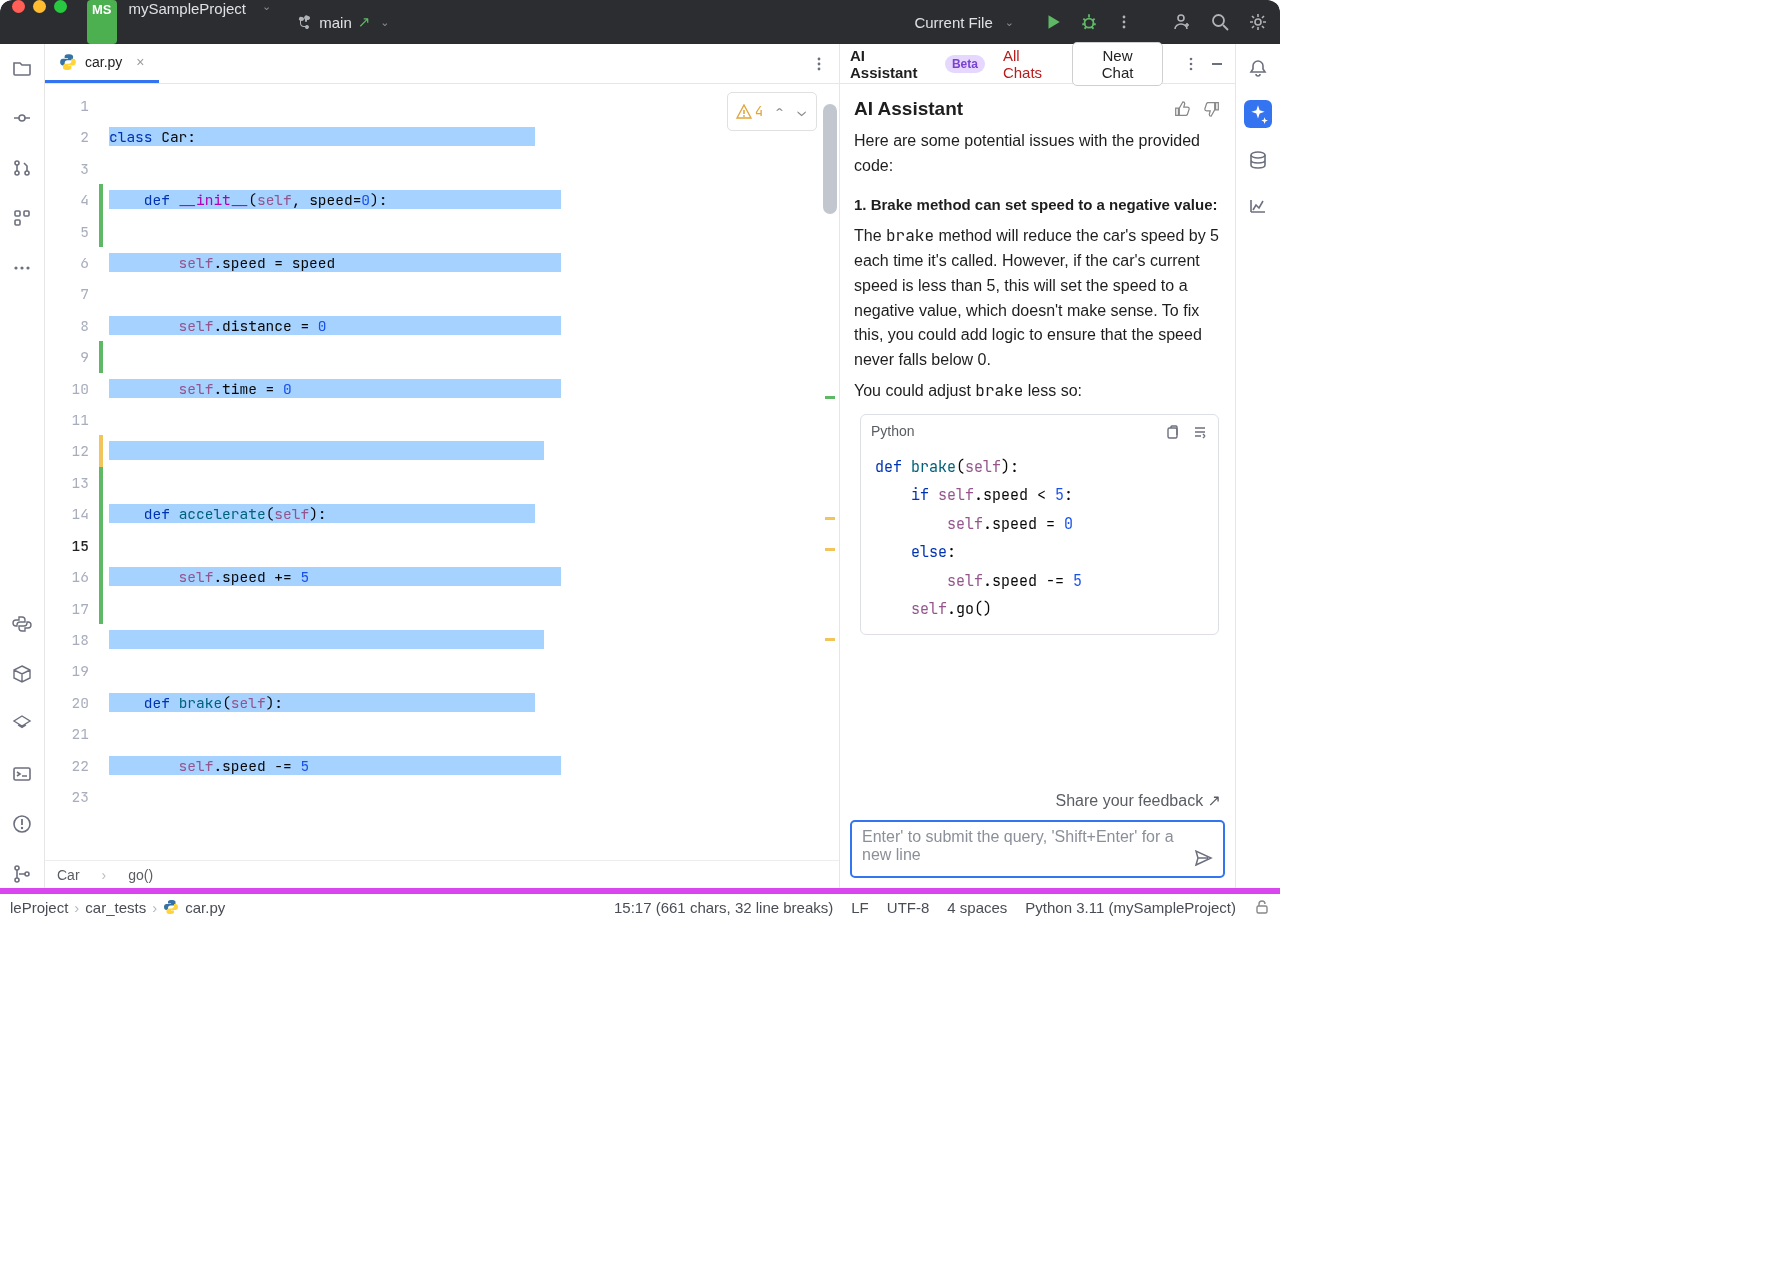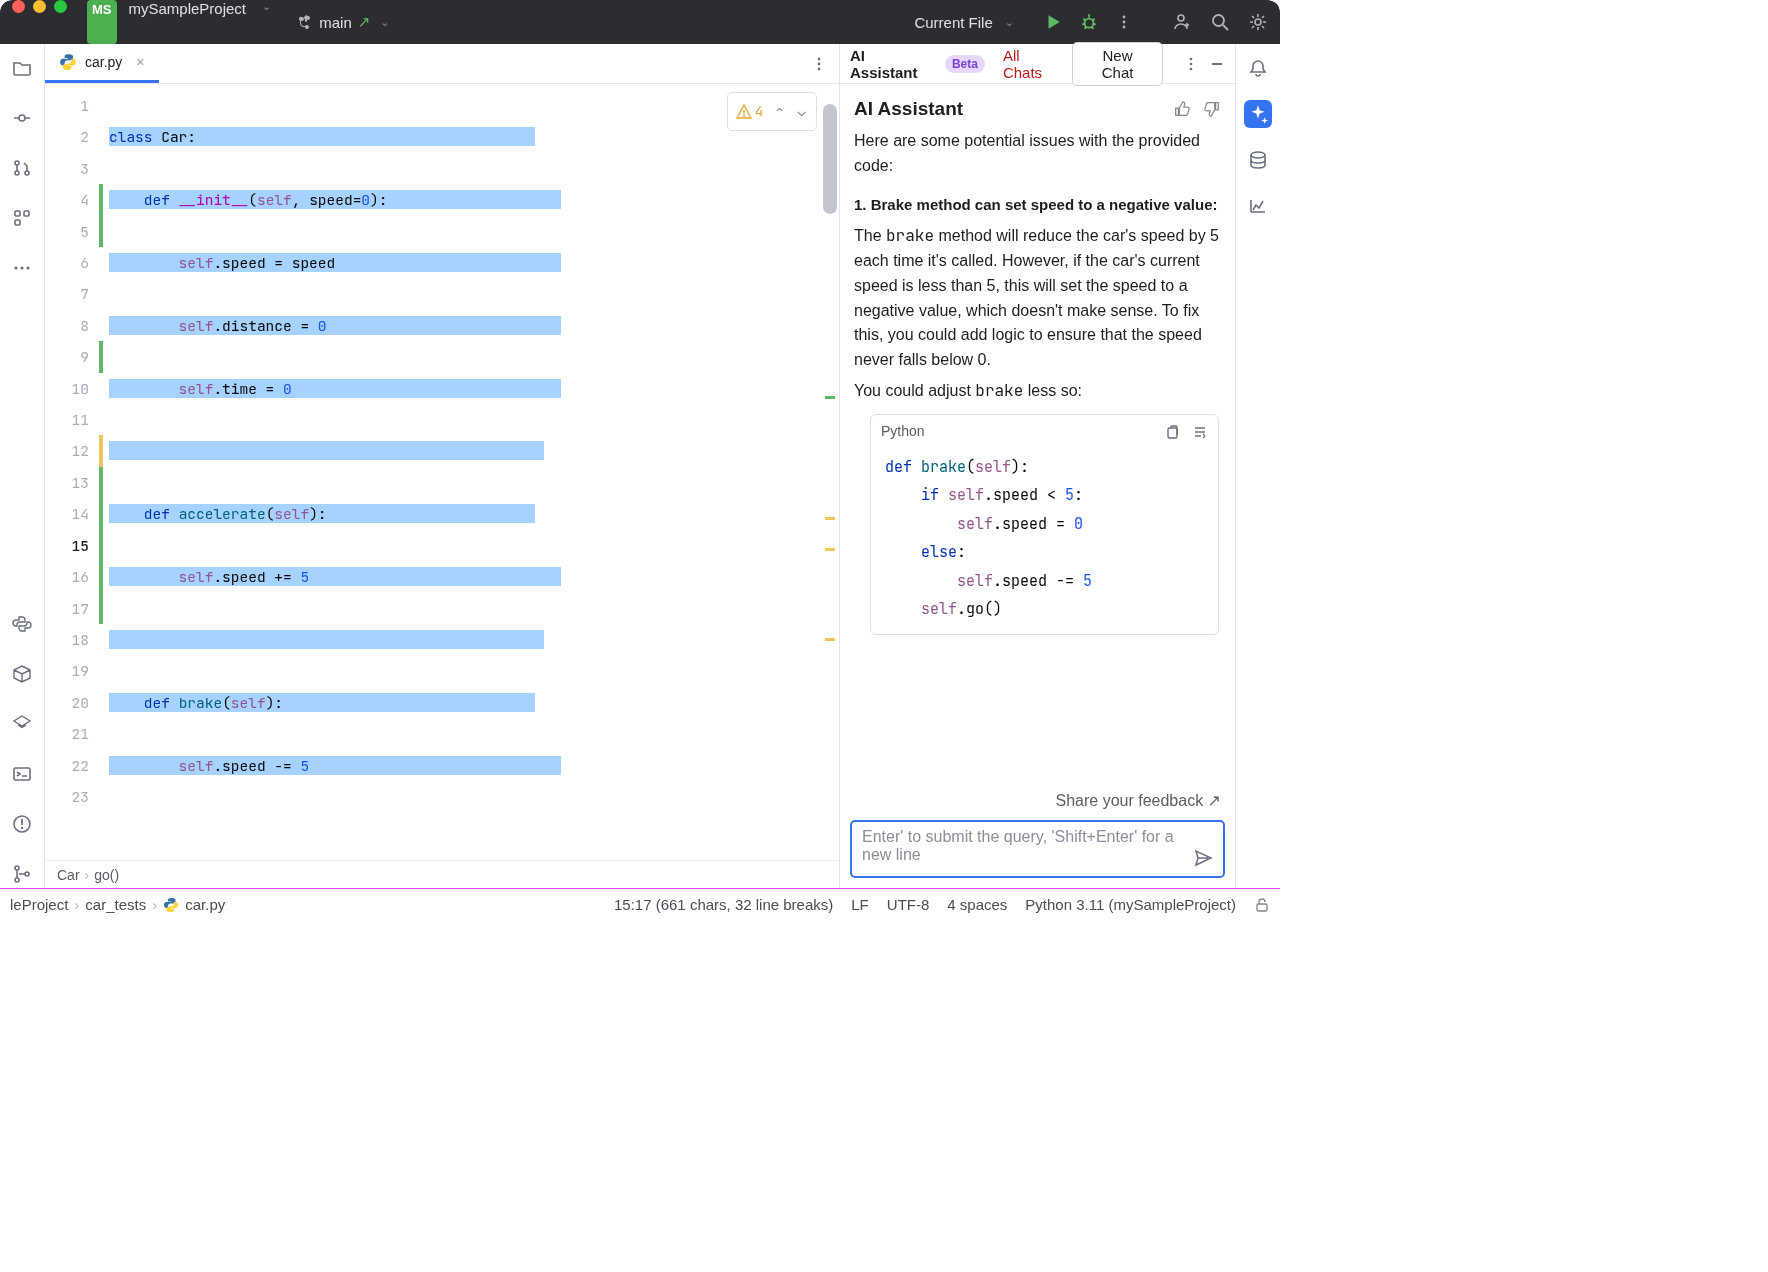--- a/index.html
+++ b/index.html
@@ -50,21 +50,21 @@
 .kw { color: #0033b3; }
 .fn { color: #00627a; }
 .mg { color: #b200b2; }
 .se { color: #94558d; }
 .num { color: #1750eb; }
 
 .inspections { position: absolute; top: 8px; right: 22px; background: #fff; border: 1px solid #e0e0e0; border-radius: 5px; padding: 3px 8px; display: flex; align-items: center; gap: 10px; font-size: 14px; color: #5a5d63;}
 .inspections .warn { color: #e2a53a; display:flex; align-items:center; gap:3px;}
 .inspections .nav { color:#888; cursor:pointer; padding:0 2px;}
 
-.crumb { height: 28px; border-top: 1px solid #ededed; display: flex; align-items: center; padding: 0 12px; font-size: 14px; color: #5a5d63; gap: 5px; }
+.crumb { height: 28px; border-top: 1px solid #ededed; display: flex; align-items: center; padding: 0 12px; font-size: 14px; color: #5a5d63; gap: 22px; }
 .crumb .sep { color: #bbb; }
 
 
 .scroll-track { position:absolute; top:10px; right:2px; width:14px; bottom:10px; }
 .scroll-thumb { position:absolute; top:10px; left:0; width:14px; height:110px; background:#c2c7cf; border-radius:7px;}
 .scroll-mark { position:absolute; left:2px; width:10px; height:3px;}
 
 
 .ai-panel { width: 395px; display: flex; flex-direction: column; background: #fff; min-width:0;}
 .ai-header { display: flex; align-items: center; gap: 10px; height: 40px; padding: 0 10px; border-bottom: 1px solid #e6e6e6; }
@@ -75,37 +75,37 @@
 .ai-header .hspacer { flex:1; }
 .ai-header .icon-small { color:#6c707e; cursor:pointer; }
 
 .ai-body { flex: 1; overflow: auto; padding: 10px 14px 6px 14px; font-size: 16px; color: #1e1e1e; line-height: 1.55; }
 .ai-msg-title { font-weight: 700; font-size: 19px; display:flex; align-items:center; }
 .ai-msg-title .thumbs { margin-left:auto; display:flex; gap:12px; color:#888;}
 .ai-text { margin-top: 6px; }
 .ai-subhead { font-weight: 700; font-size: 15px; margin-top: 14px; margin-bottom: 8px; }
 .ai-code-font { font-family: "JetBrains Mono", Menlo, monospace; }
 
-.ai-codebox { border: 1px solid #dcdfe5; border-radius: 6px; margin: 10px 2px 6px 16px; overflow: hidden;}
+.ai-codebox { border: 1px solid #dcdfe5; border-radius: 6px; margin: 10px 2px 6px 6px; overflow: hidden;}
 .ai-codebox-head { display: flex; align-items: center; padding: 6px 10px; font-size: 14px; color: #5a5d63; }
 .ai-codebox-head .spacer { flex:1; }
 .ai-codebox-head .cb-icon { color:#6c707e; margin-left:12px; cursor:pointer;}
 .ai-codebox-body { padding: 4px 14px 10px 14px; font-family: "JetBrains Mono", Menlo, monospace; font-size: 15px; line-height: 1.9; white-space: pre; color: #080808; }
 
 .feedback-link { text-align: right; color: #5a5d63; font-size: 16px; padding: 4px 14px 2px 0; cursor:pointer;}
 .ai-input-wrap { padding: 8px 10px 10px 10px; }
 .ai-input { border: 2px solid #3574f0; border-radius: 5px; height: 58px; padding: 6px 33px 6px 10px; font-size: 16px; color: #8b8f99; position:relative; display:flex; align-items:flex-start;}
 .ai-input .send-icon { position:absolute; right:10px; bottom:8px; color:#6c707e; cursor:pointer;}
 
 
 .right-rail { width: 45px; background: #fff; border-left: 1px solid #e6e6e6; display: flex; flex-direction: column; align-items: center; padding-top: 10px; gap: 18px; }
 .right-rail .active { background: #3574f0; color:#fff; border-radius:6px; }
 
 
-.status-bar { height: 32px; border-top: 1px solid #d946ef; display: flex; align-items: center; padding: 0 10px; font-size: 15px; color: #4a4d55; gap: 18px; }
+.status-bar { height: 32px; border-top: 6px solid #d946ef; display: flex; align-items: center; padding: 0 10px; font-size: 15px; color: #4a4d55; gap: 18px; }
 .status-bar .sep { color: #b4b8bf; }
 .status-bar .spacer { flex: 1; }
 .status-bar .crumb-item { display:flex; align-items:center; gap:6px;}
 
 svg { display: block; }
 </style>
 </head>
 <body>
 
 <div class="window">

